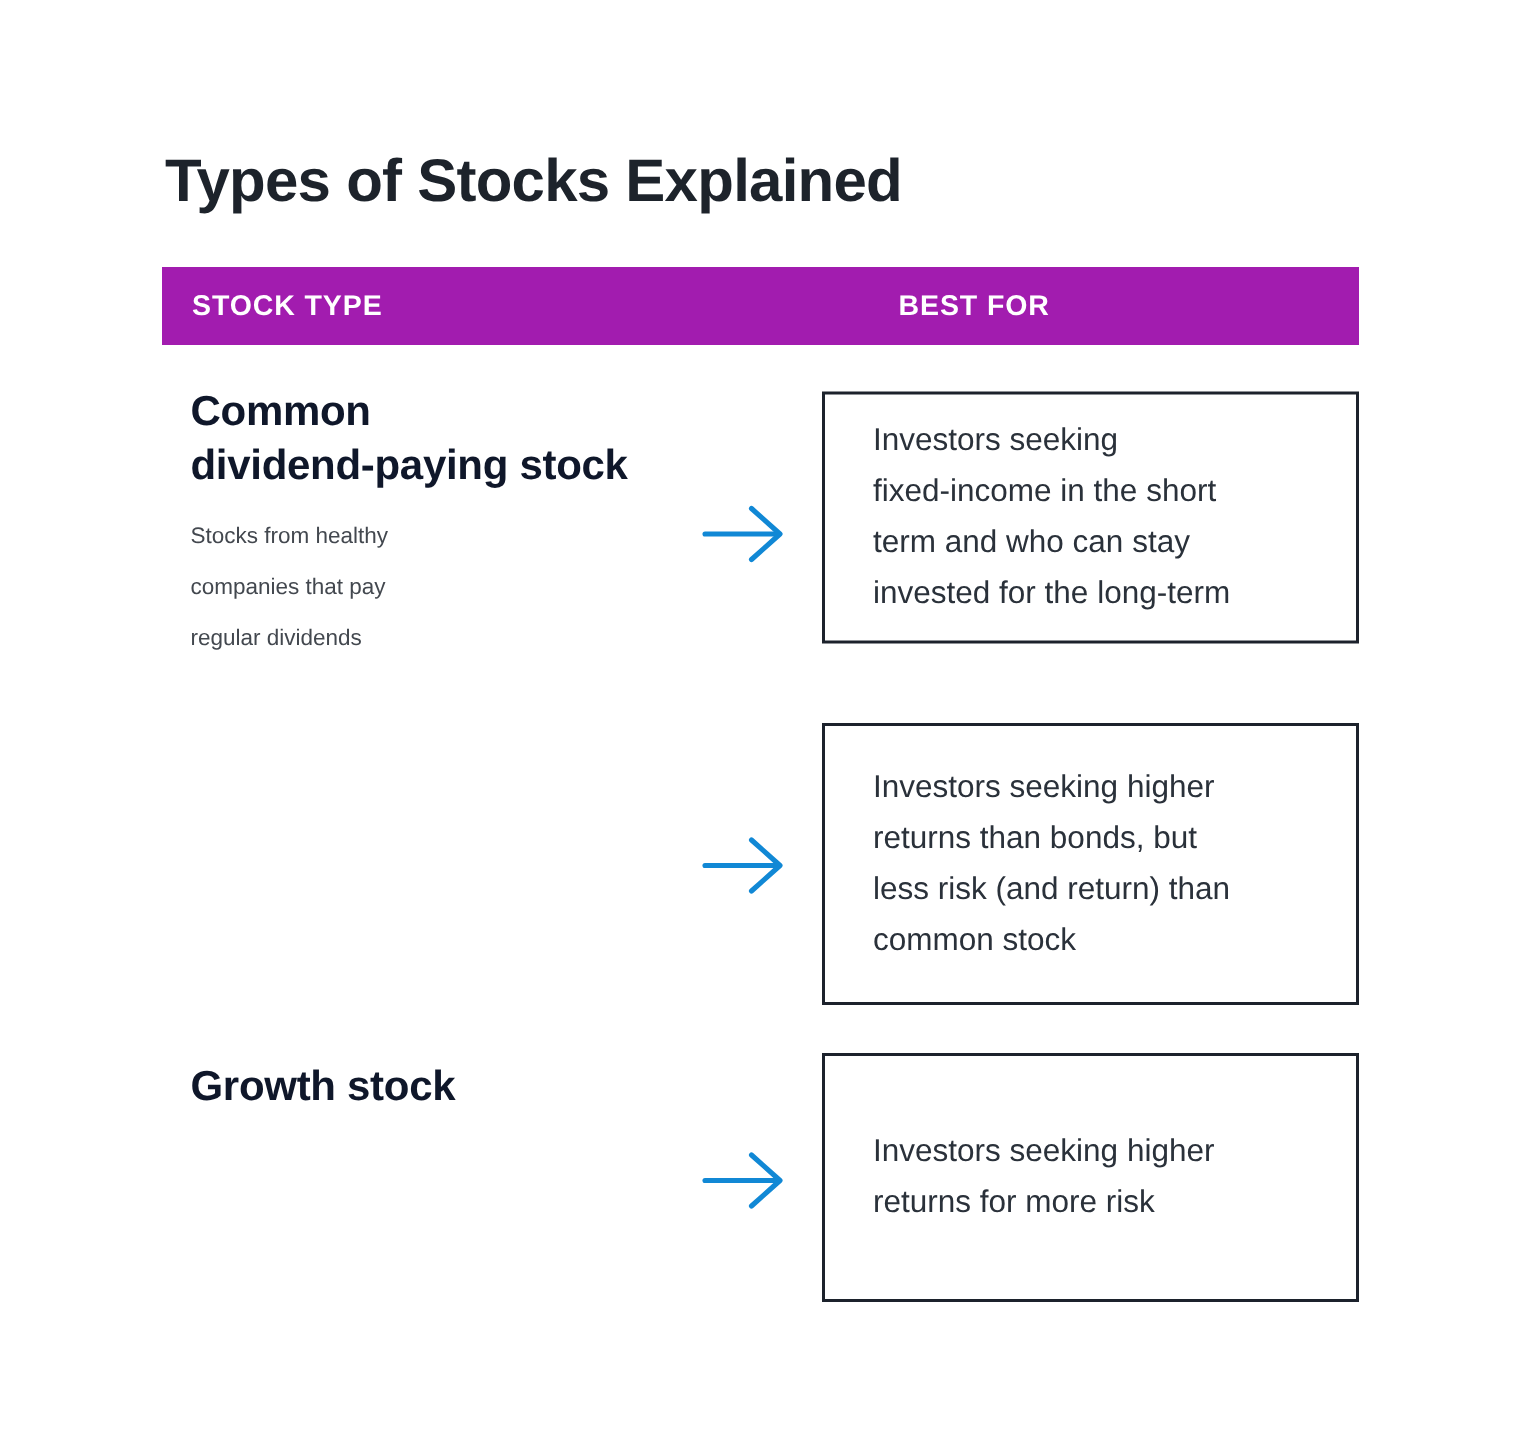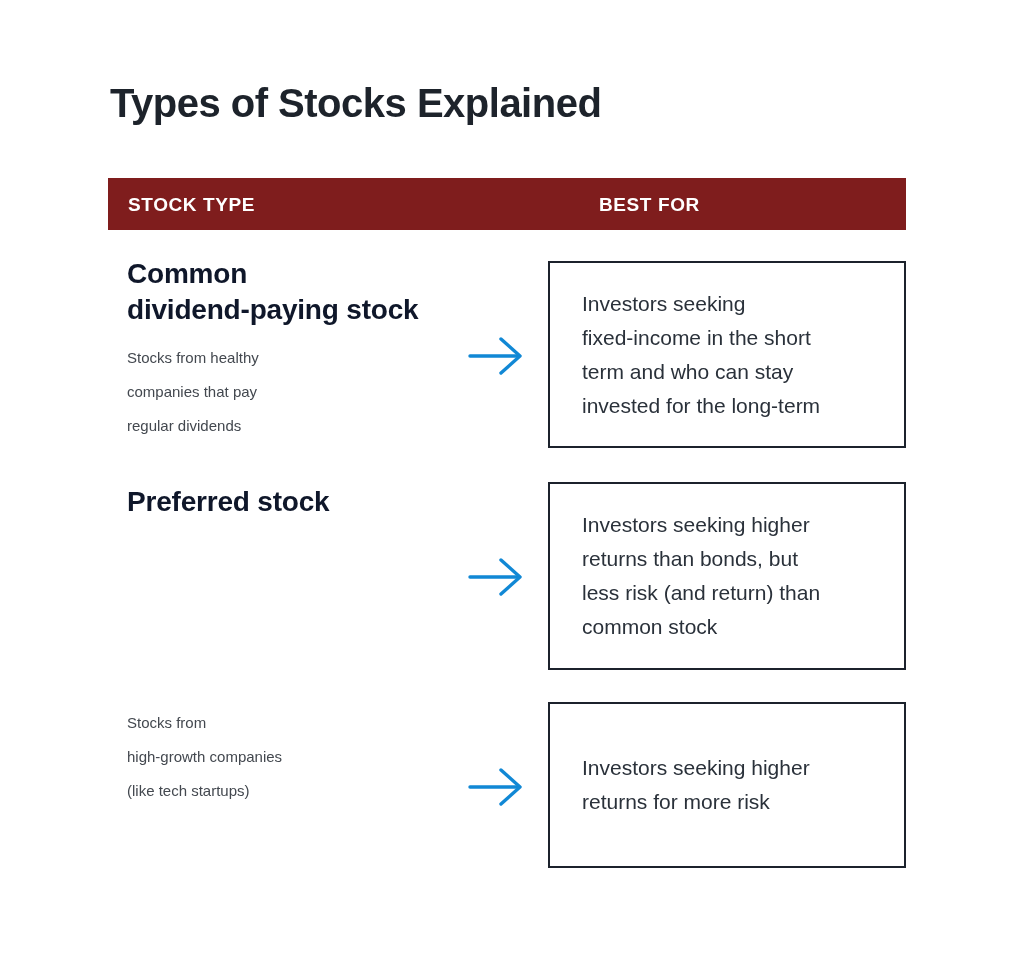--- a/index.html
+++ b/index.html
@@ -7,35 +7,35 @@
   body {
     position: relative;
     background: #ffffff;
     font-family: "Liberation Sans", sans-serif;
     overflow: hidden;
   }
 
   .page-title {
     position: absolute;
     left: 110px;
-    top: 83px;
+    top: 101px;
     font-size: 40px;
     font-weight: 700;
     letter-spacing: -0.5px;
     color: #1d232b;
     line-height: 1;
   }
 
   .header-bar {
     position: absolute;
     left: 108px;
     top: 178px;
     width: 798px;
     height: 52px;
-    background: #7f1d1d;
+    background: #a21caf;
     display: flex;
     align-items: center;
   }
   .col-header {
     color: #ffffff;
     font-size: 19px;
     font-weight: 700;
     letter-spacing: 0.6px;
     line-height: 1;
   }
@@ -74,21 +74,21 @@
     position: absolute;
     left: 548px;
     width: 358px;
     border: 2.5px solid #1c222c;
     background: #ffffff;
     display: flex;
     align-items: center;
     padding-left: 32px;
     padding-right: 12px;
   }
-  .row1 .best-box { top: 261px; height: 187px; }
+  .row1 .best-box { top: 261px; height: 168px; }
   .row2 .best-box { top: 482px; height: 188px; }
   .row3 .best-box { top: 702px; height: 166px; }
 
   .best-text {
     color: #2a313a;
     font-size: 21px;
     font-weight: 400;
     line-height: 34px;
     white-space: pre-line;
   }
@@ -120,41 +120,38 @@
   <div class="best-box">
     <div class="best-text">Investors seeking
 fixed-income in the short
 term and who can stay
 invested for the long-term</div>
   </div>
 </div>
 
 <div class="row2">
   <div class="left-cell">
-    <div class="stock-heading">Preferred stock</div>
   </div>
   <div class="arrow">
     <svg viewBox="0 0 58 44" fill="none" xmlns="http://www.w3.org/2000/svg">
       <path d="M2 22 H50" stroke="#1188d5" stroke-width="3.4" stroke-linecap="round"></path>
       <path d="M33 5 L52 22 L33 39" stroke="#1188d5" stroke-width="3.4" fill="none" stroke-linecap="round" stroke-linejoin="round"></path>
     </svg>
   </div>
   <div class="best-box">
     <div class="best-text">Investors seeking higher
 returns than bonds, but
 less risk (and return) than
 common stock</div>
   </div>
 </div>
 
 <div class="row3">
   <div class="left-cell">
-    <div class="stock-desc">Stocks from
-high-growth companies
-(like tech startups)</div>
+    <div class="stock-heading">Growth stock</div>
   </div>
   <div class="arrow">
     <svg viewBox="0 0 58 44" fill="none" xmlns="http://www.w3.org/2000/svg">
       <path d="M2 22 H50" stroke="#1188d5" stroke-width="3.4" stroke-linecap="round"></path>
       <path d="M33 5 L52 22 L33 39" stroke="#1188d5" stroke-width="3.4" fill="none" stroke-linecap="round" stroke-linejoin="round"></path>
     </svg>
   </div>
   <div class="best-box">
     <div class="best-text">Investors seeking higher
 returns for more risk</div>

